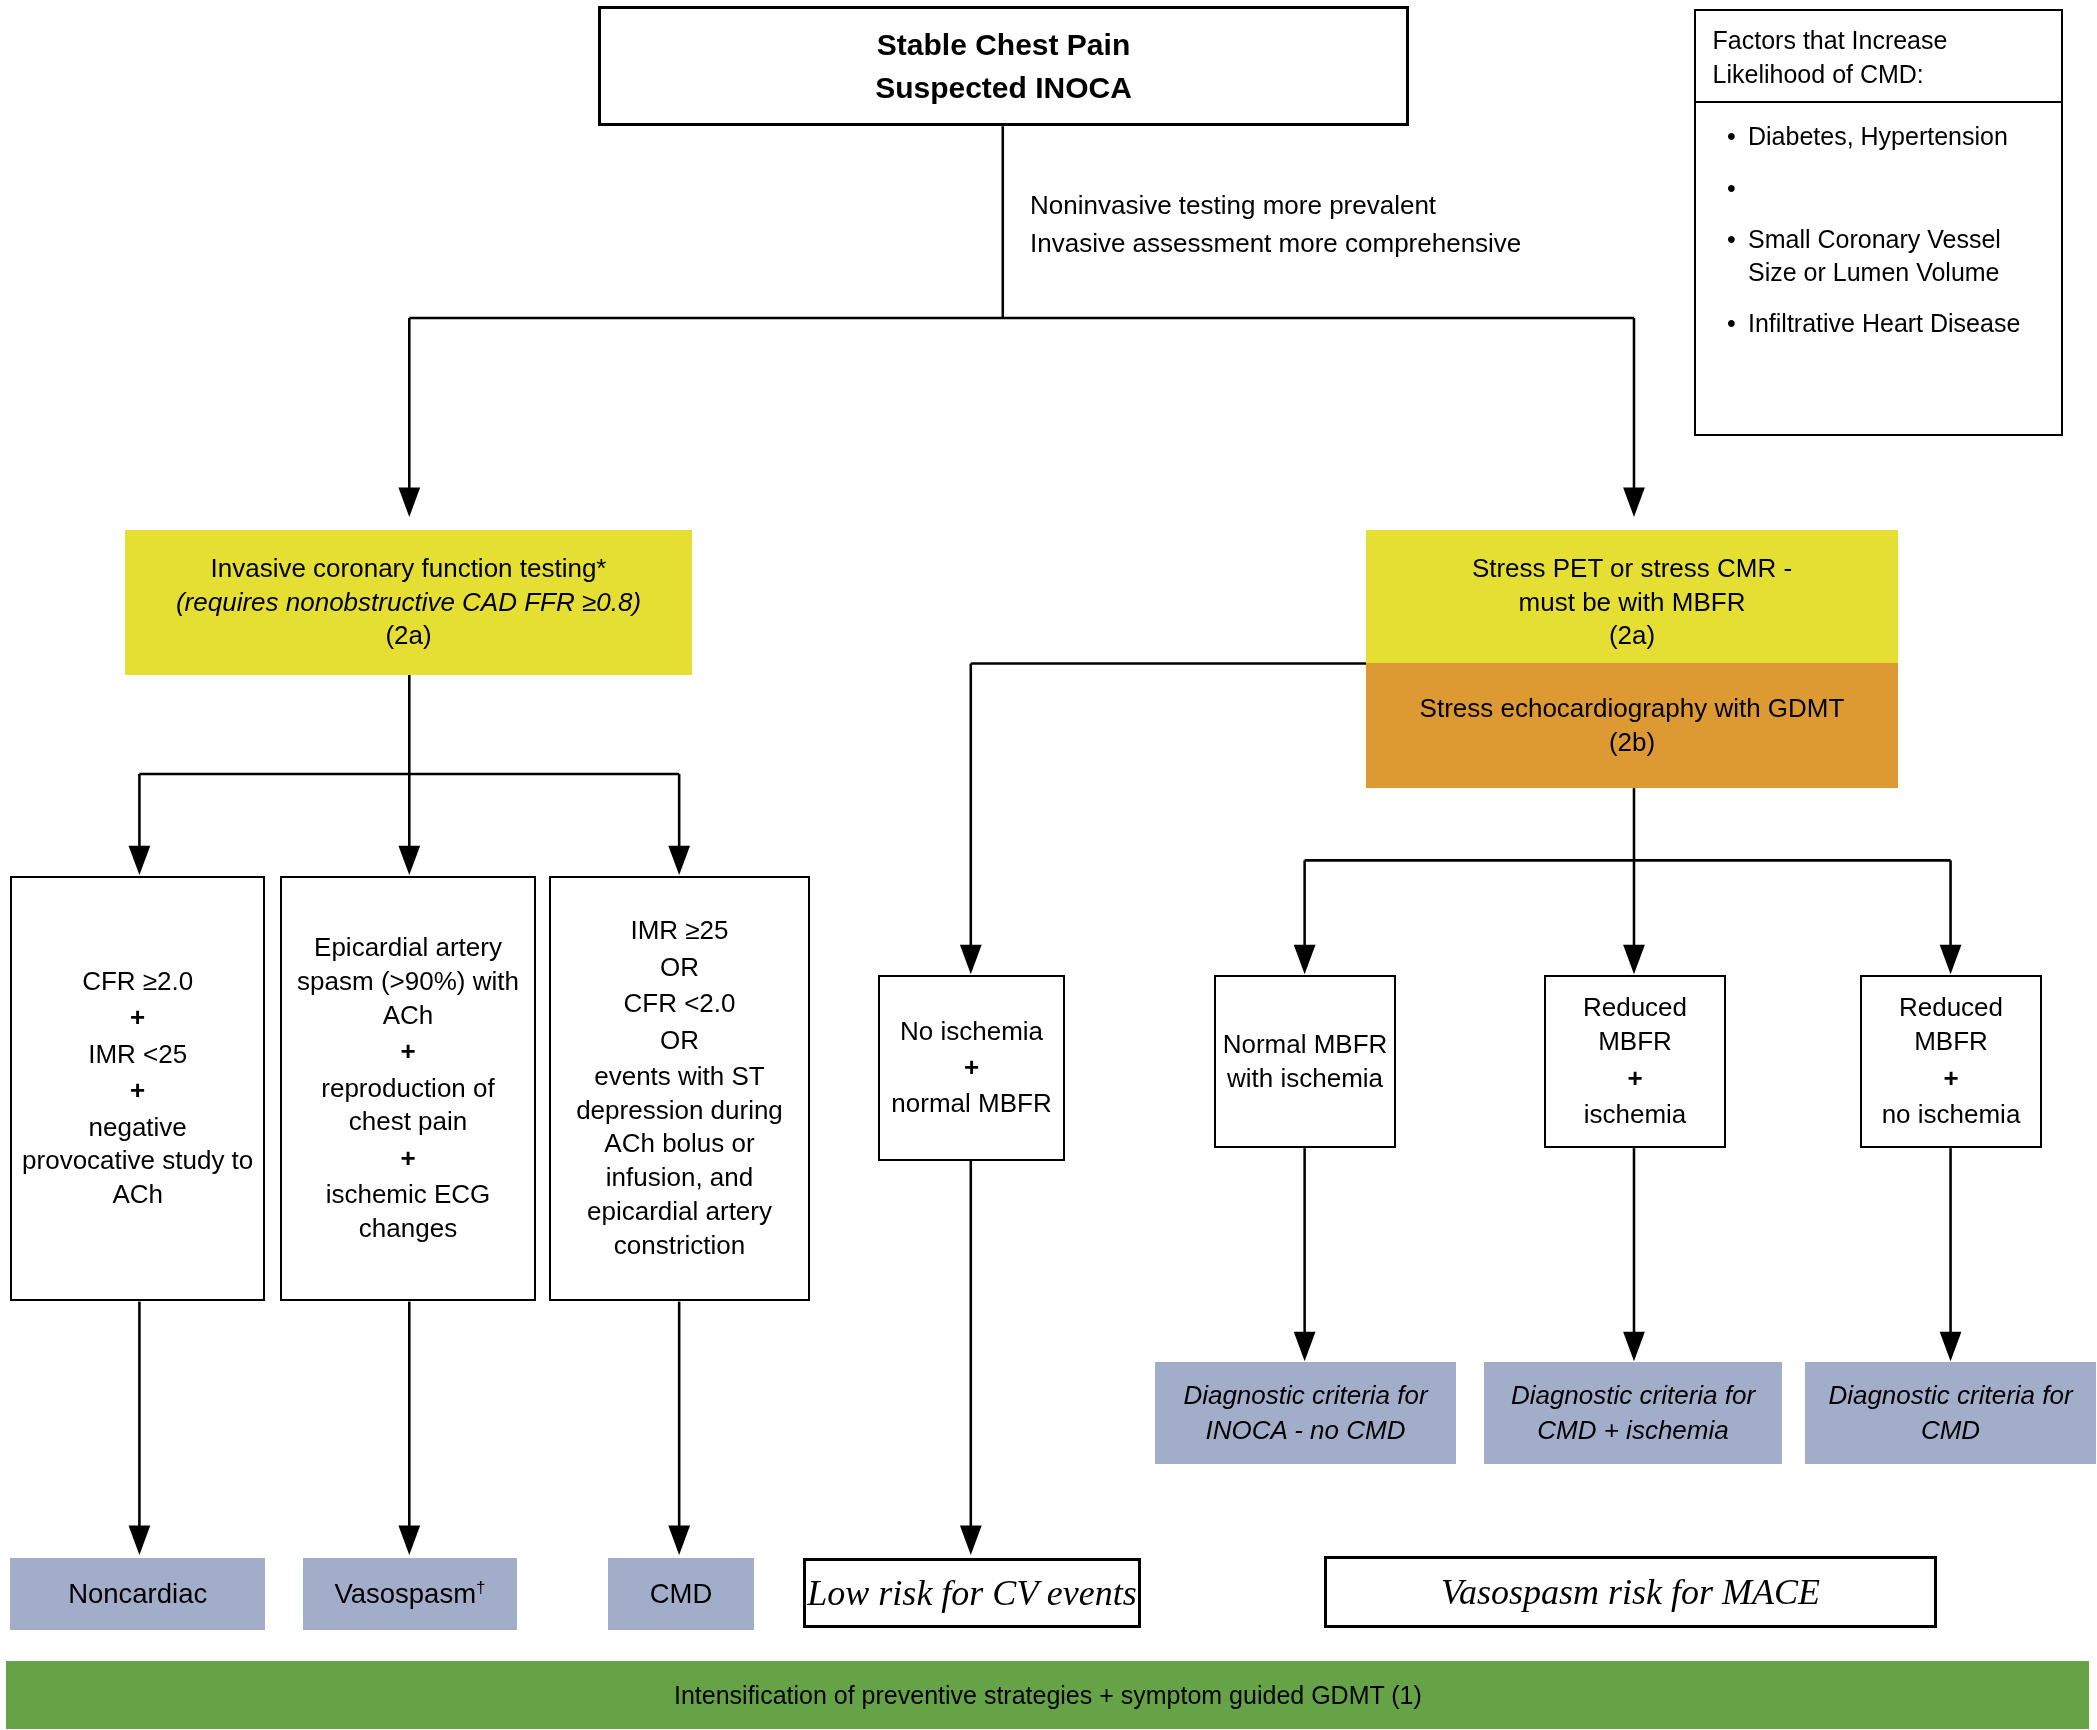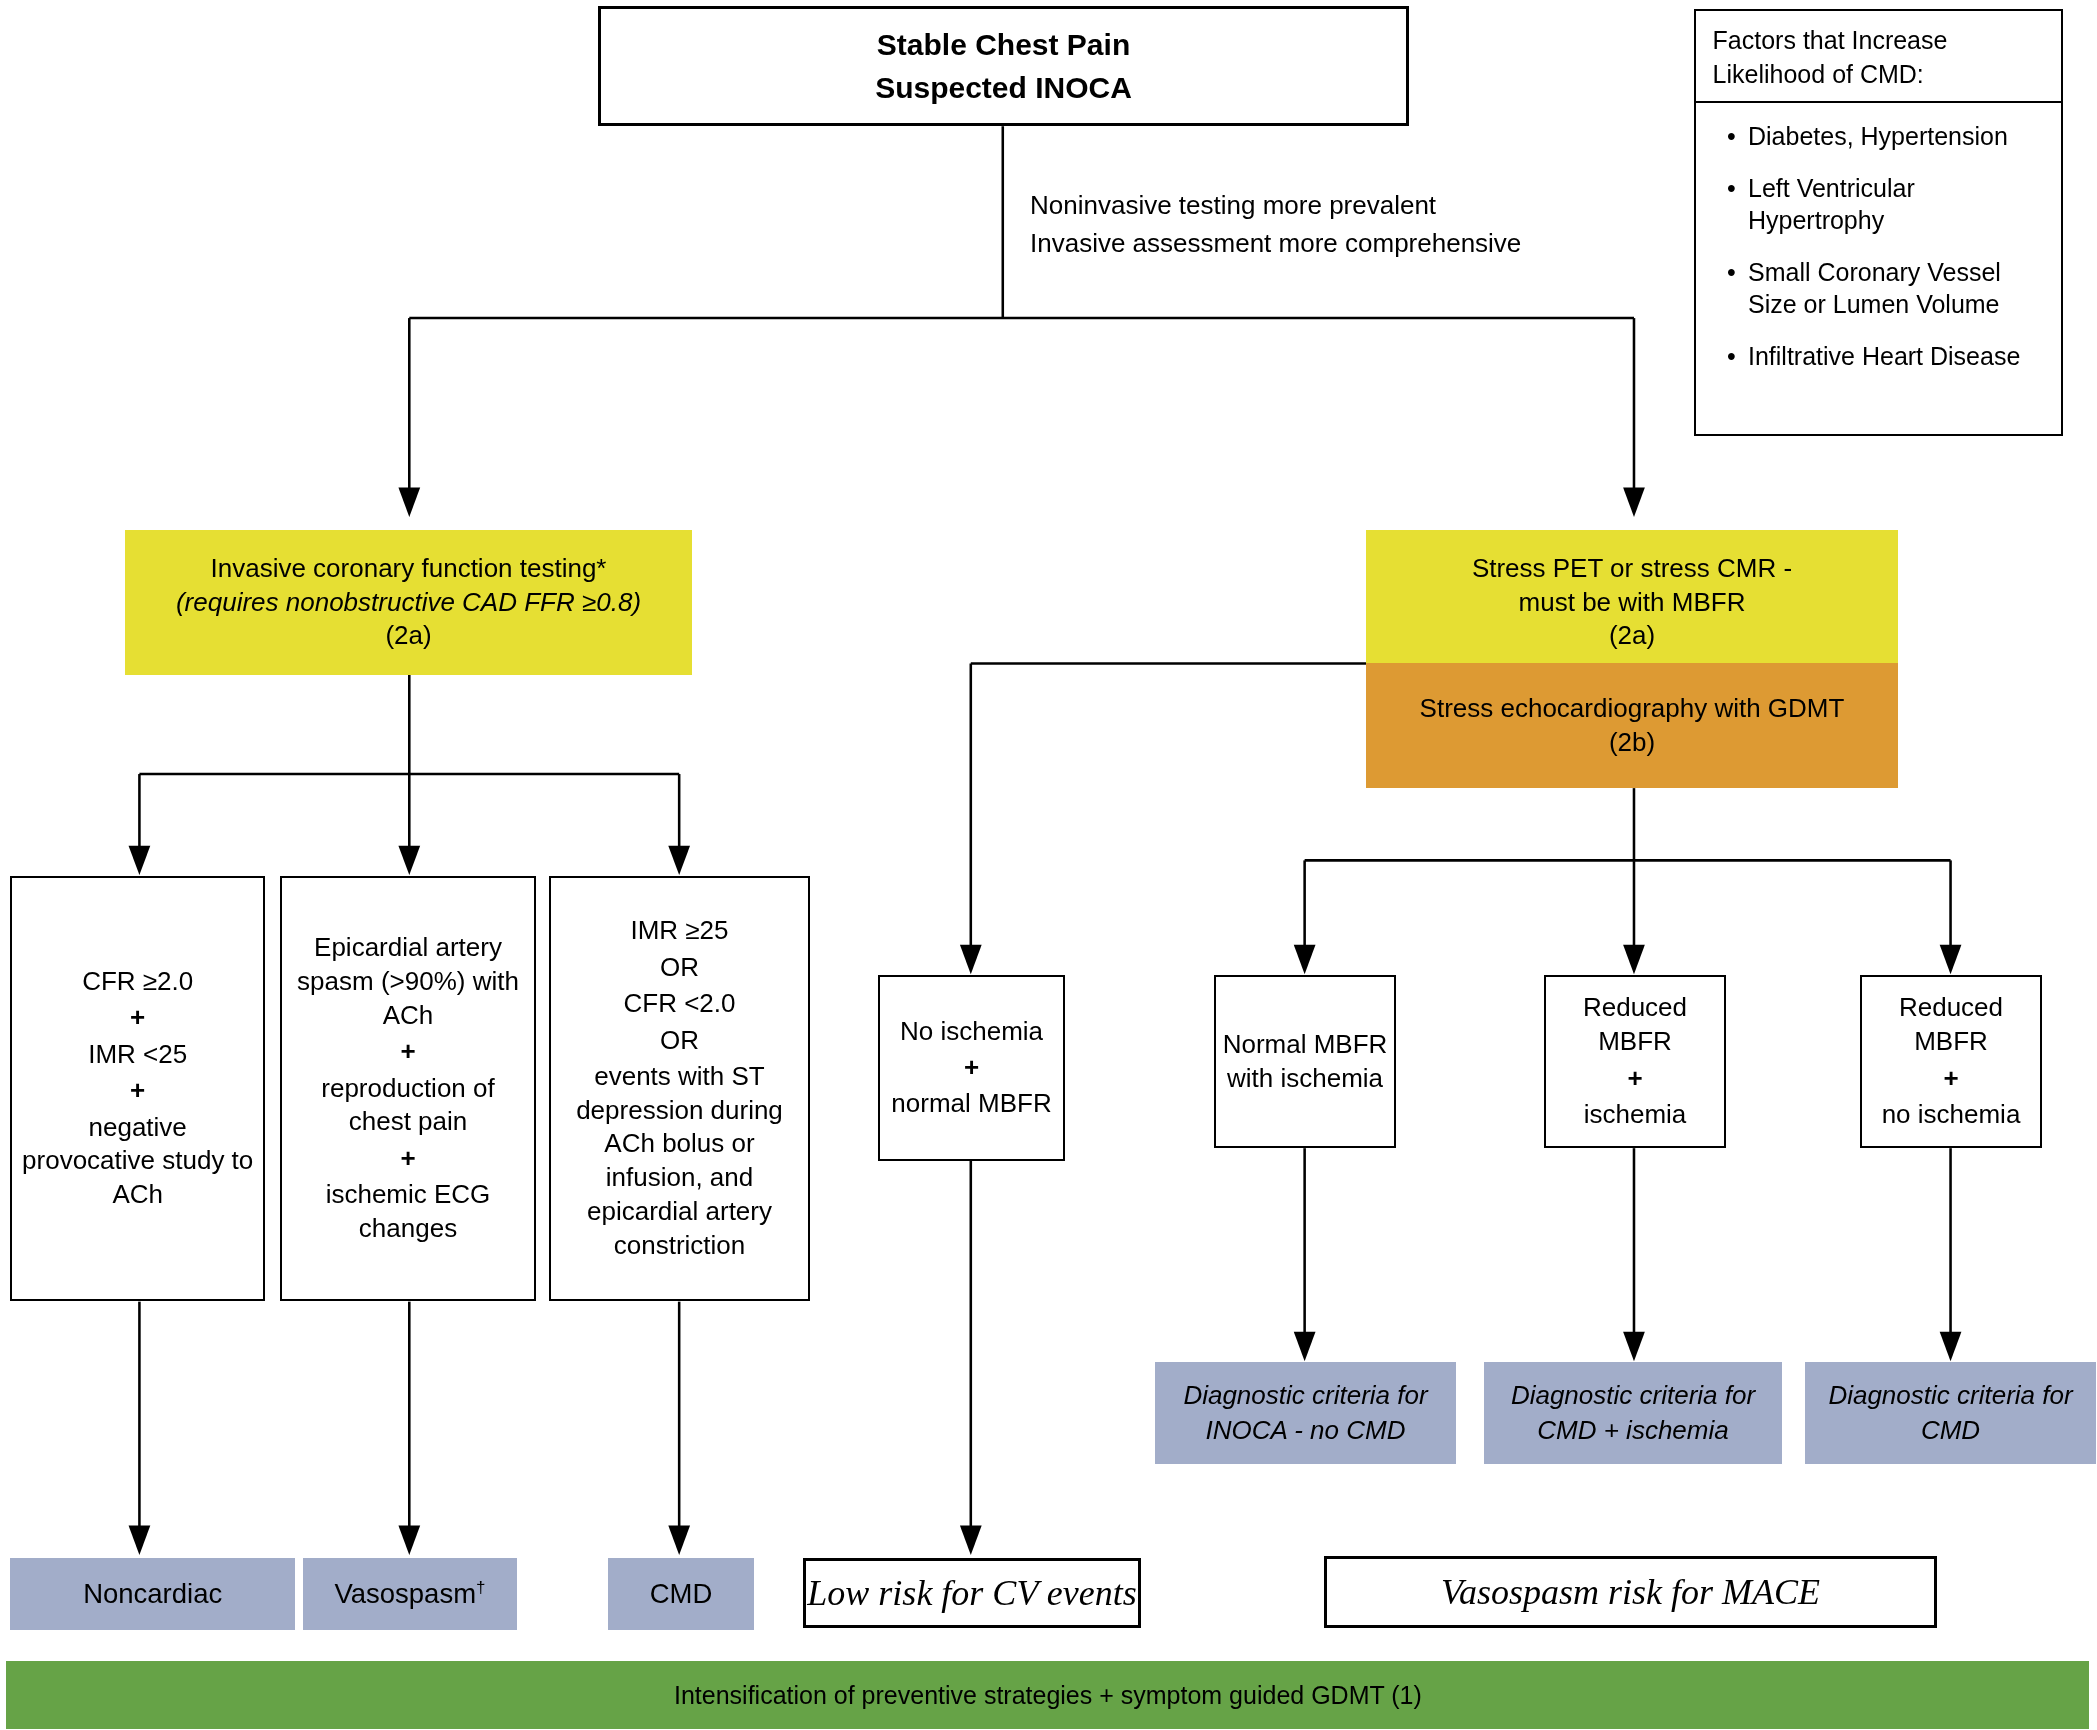--- a/index.html
+++ b/index.html
@@ -104,21 +104,20 @@
 
   <div class="factors">
     <div class="factors-title">Factors that Increase Likelihood of CMD:</div>
     <div class="factors-list">
       <div class="factor-item">
         <span class="bullet"></span>
         <span class="factor-text">Diabetes, Hypertension</span>
       </div>
       <div class="factor-item">
         <span class="bullet"></span>
-        <span class="factor-text">Left Ventricular Hypertrophy</span>
       </div>
       <div class="factor-item">
         <span class="bullet"></span>
         <span class="factor-text">Small Coronary Vessel Size or Lumen Volume</span>
       </div>
       <div class="factor-item">
         <span class="bullet"></span>
         <span class="factor-text">Infiltrative Heart Disease</span>
       </div>
     </div>
@@ -192,21 +191,21 @@
   </div>
 
   <div class="box fill blue diag" style="left:1484px;top:1362px;width:298px;height:102px;">
     <div>Diagnostic criteria for CMD + ischemia</div>
   </div>
 
   <div class="box fill blue diag" style="left:1805px;top:1362px;width:291px;height:102px;align-items:center;">
     <div>Diagnostic criteria for CMD</div>
   </div>
 
-  <div class="box fill blue label-box" style="left:10.2px;top:1558px;width:285px;height:72px;">
+  <div class="box fill blue label-box" style="left:10.2px;top:1558px;width:255px;height:72px;">
     <div>Noncardiac</div>
   </div>
 
   <div class="box fill blue label-box" style="left:303px;top:1558px;width:214px;height:72px;">
     <div><span>Vasospasm</span><sup>†</sup></div>
   </div>
 
   <div class="box fill blue label-box" style="left:608px;top:1558px;width:146px;height:72px;">
     <div>CMD</div>
   </div>

